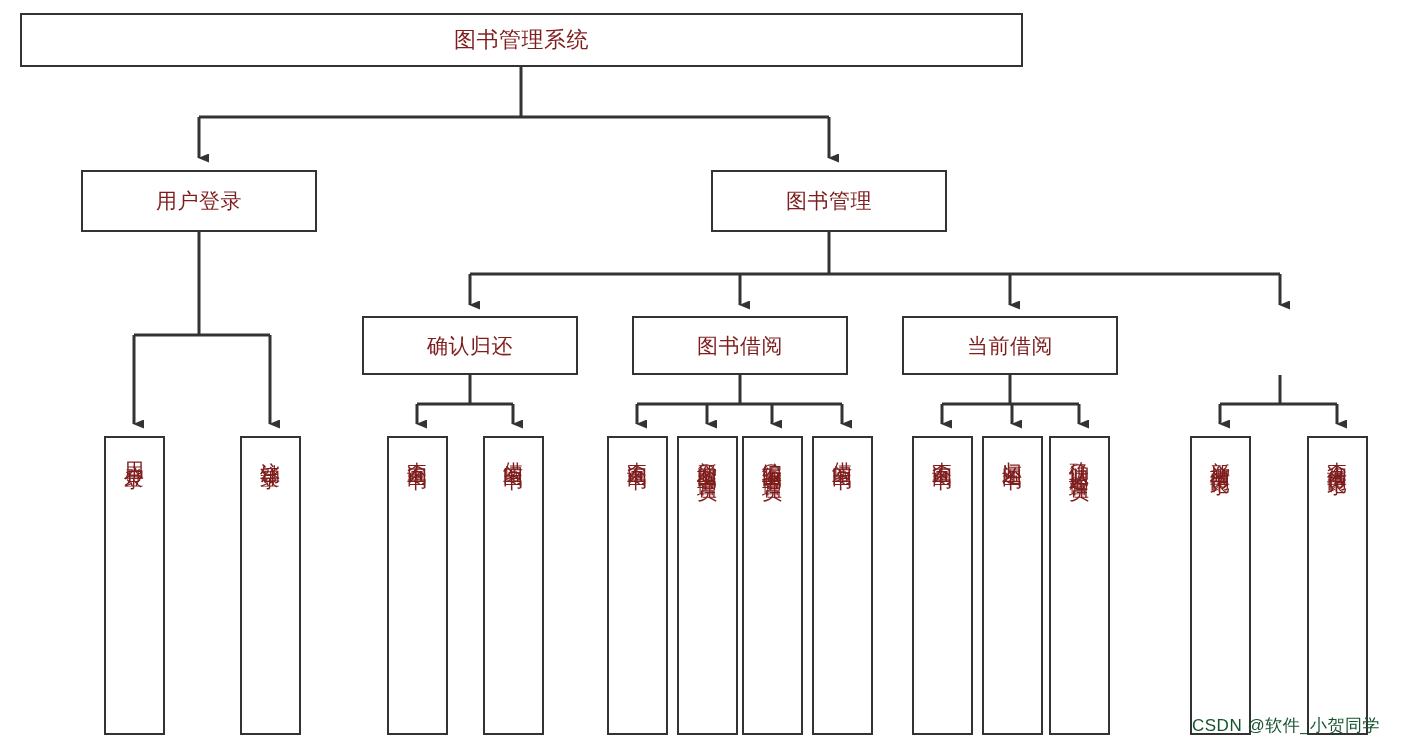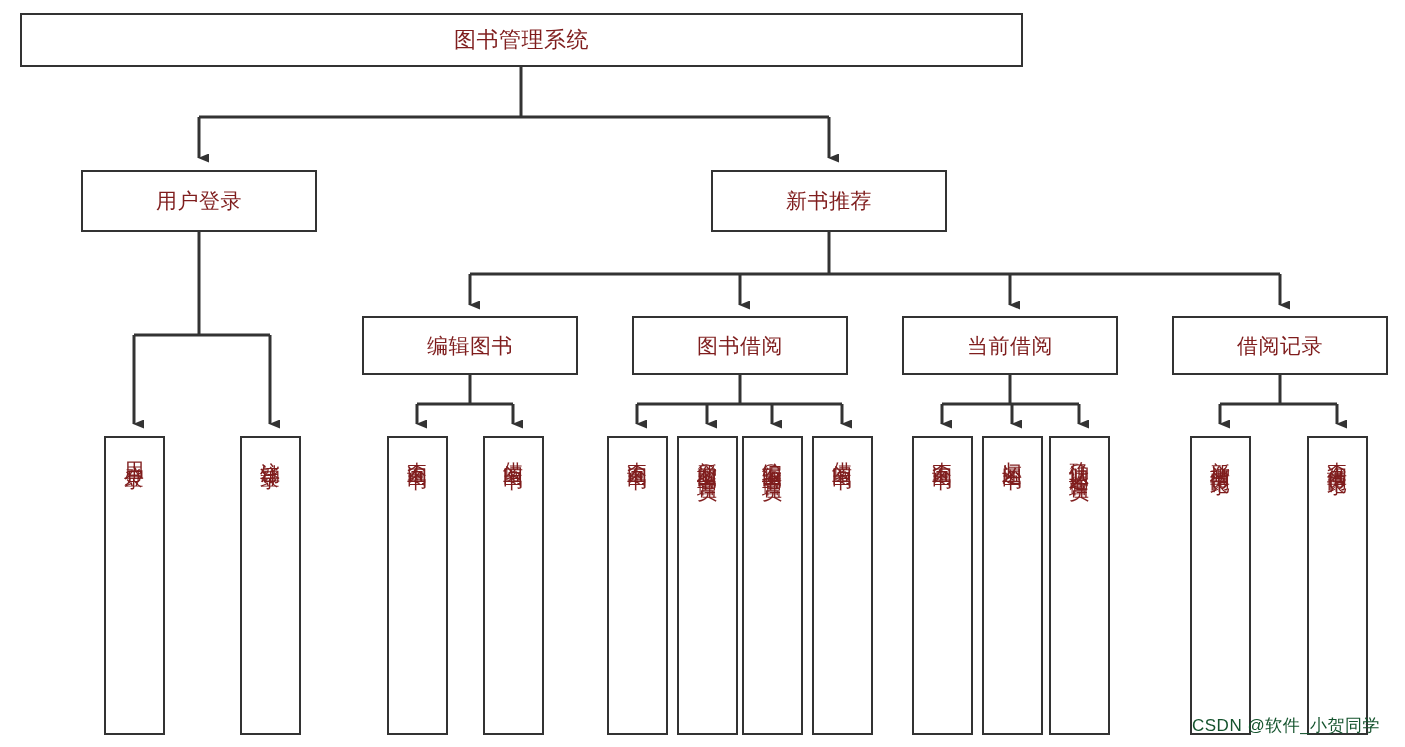--- a/index.html
+++ b/index.html
@@ -120,34 +120,31 @@
   </svg>
 
   <div class="node root" style="left:20px; top:13px; width:1003px; height:54px;">
     <span class="lbl">图书管理系统</span>
   </div>
 
   <div class="node" style="left:81px; top:170px; width:236px; height:62px;">
     <span class="lbl">用户登录</span>
   </div>
   <div class="node" style="left:711px; top:170px; width:236px; height:62px;">
-    <span class="lbl">新书推荐</span>
+    <span class="lbl">图书管理</span>
   </div>
 
   <div class="node" style="left:362px; top:316px; width:216px; height:59px;">
-    <span class="lbl">编辑图书</span>
+    <span class="lbl">确认归还</span>
   </div>
   <div class="node" style="left:902px; top:316px; width:216px; height:59px;">
     <span class="lbl">当前借阅</span>
   </div>
   <div class="node" style="left:632px; top:316px; width:216px; height:59px;">
     <span class="lbl">图书借阅</span>
-  </div>
-  <div class="node" style="left:1172px; top:316px; width:216px; height:59px;">
-    <span class="lbl">借阅记录</span>
   </div>
 
   <div class="node vertical" style="left:104px; top:436px; width:61px; height:299px;">
     <span class="lbl">用户登录</span>
   </div>
   <div class="node vertical" style="left:240px; top:436px; width:61px; height:299px;">
     <span class="lbl">注销登录</span>
   </div>
   <div class="node vertical" style="left:387px; top:436px; width:61px; height:299px;">
     <span class="lbl">查询图书</span>

